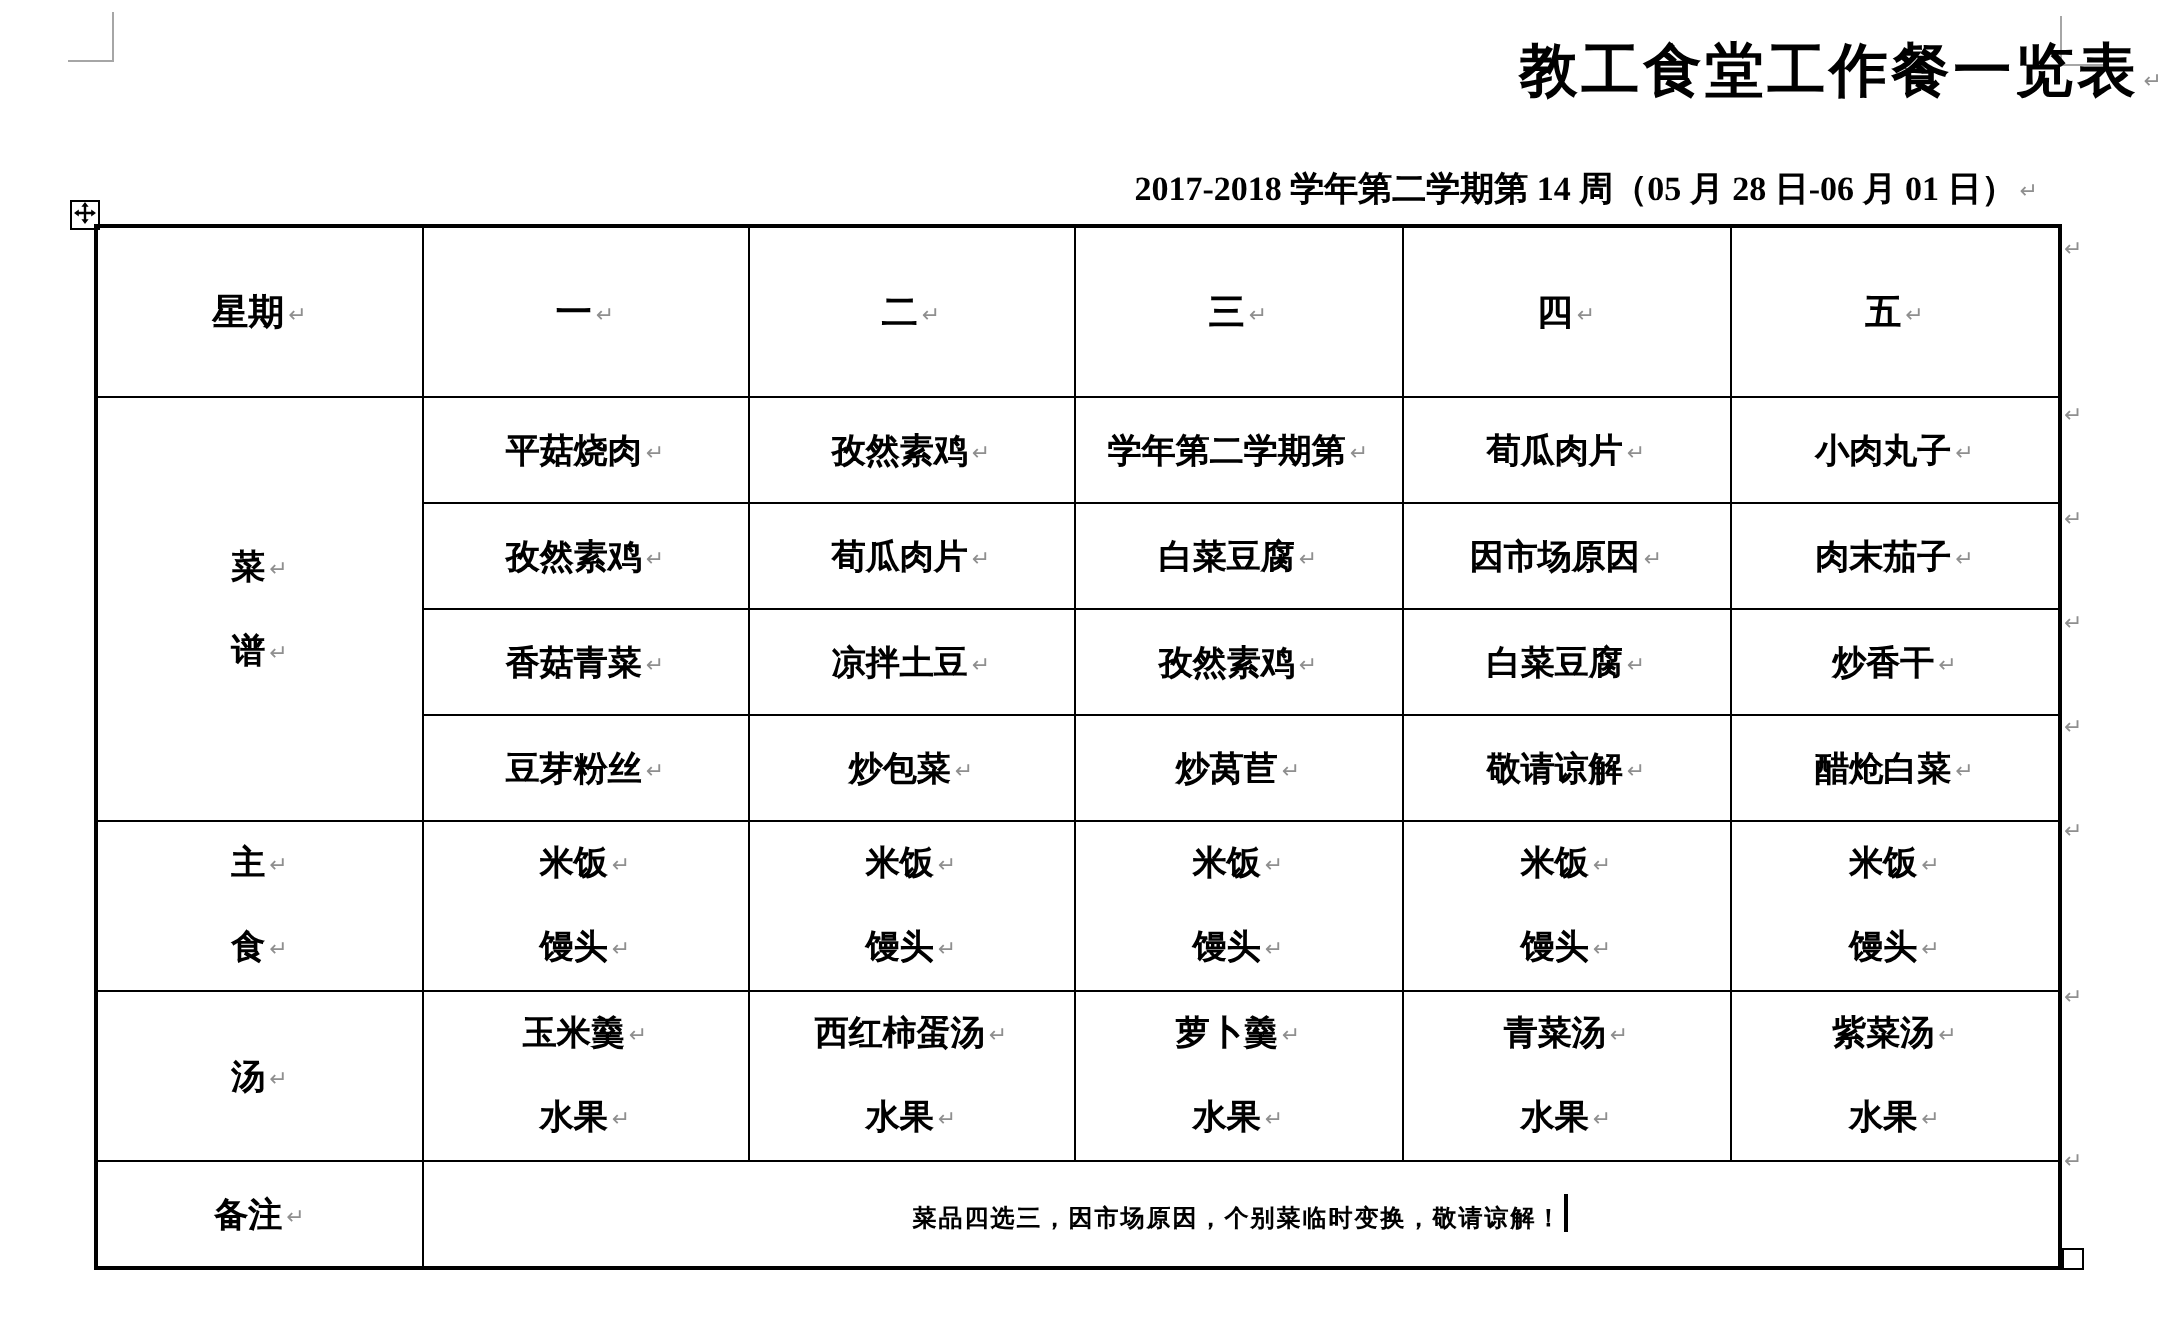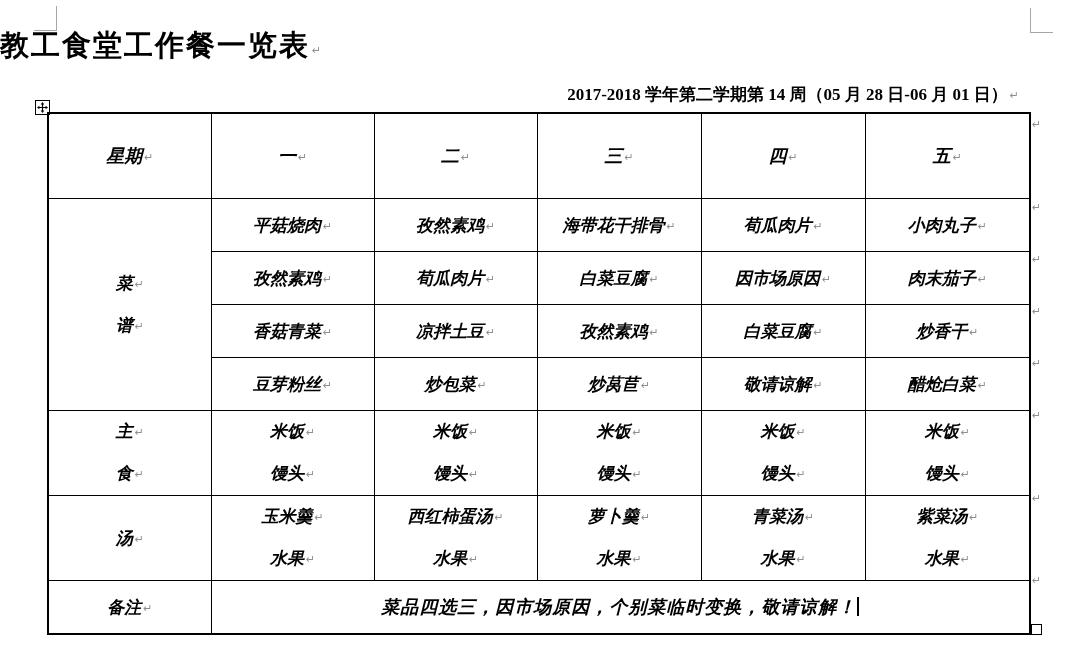--- a/index.html
+++ b/index.html
@@ -1,32 +1,32 @@
 <!DOCTYPE html>
 <html><head>
 <meta charset="utf-8">
 <style>
   html,body{margin:0;padding:0;}
   .page{position:relative;width:1083px;height:666px;background:#ffffff;color:#000;
         font-family:"Liberation Serif","DejaVu Serif",serif;overflow:hidden;}
-  .title{position:absolute;top:26px;left:0;width:100%;text-align:left;
+  .title{position:absolute;top:16px;left:0;width:100%;text-align:right;
          font-size:29px;font-weight:bold;letter-spacing:2px;}
   .subtitle{position:absolute;top:83px;right:64px;font-size:17px;font-weight:bold;}
   .pm{color:#8f8f8f;font-weight:normal;font-size:11px;
       font-family:"DejaVu Sans",sans-serif;margin-left:2px;vertical-align:1px;}
   table.sched{position:absolute;left:47px;top:112px;width:982px;
               border-collapse:collapse;table-layout:fixed;border:2px solid #000;}
   .sched td{border:1px solid #000;text-align:center;vertical-align:middle;
-            font-size:17px;font-weight:bold;padding:0;overflow:hidden;font-style:italic;}
+            font-size:17px;font-weight:bold;padding:0;overflow:hidden;}
   .r-head td{height:84px;font-size:18px;}
   .r-dish td{height:52px;}
   .r-two td{height:83px;}
   .r-note td{height:52px;}
   .ln{line-height:41px;}
-  .note-text{font-size:18px;letter-spacing:1px;}
+  .note-text{font-size:12px;letter-spacing:1px;}
   .caret{display:inline-block;width:2px;height:19px;background:#000;
          vertical-align:-3px;margin-left:1px;}
   .crop{position:absolute;}
   .crop-tl{left:34px;top:6px;width:22px;height:24px;
            border-right:1px solid #a6a6a6;border-bottom:1px solid #a6a6a6;}
   .crop-tr{left:1030px;top:8px;width:22px;height:24px;
            border-left:1px solid #a6a6a6;border-bottom:1px solid #a6a6a6;}
   .move-handle{position:absolute;left:35px;top:100px;width:15px;height:15px;
                border:1px solid #000;background:#fff;display:flex;
                align-items:center;justify-content:center;box-sizing:border-box;}
@@ -85,21 +85,21 @@
       <td><span>五</span><span class="pm">↵</span></td>
     </tr>
 
     <tr class="r-dish">
       <td rowspan="4">
         <div class="ln"><span>菜</span><span class="pm">↵</span></div>
         <div class="ln"><span>谱</span><span class="pm">↵</span></div>
       </td>
       <td><span>平菇烧肉</span><span class="pm">↵</span></td>
       <td><span>孜然素鸡</span><span class="pm">↵</span></td>
-      <td><span>海带花干排骨</span><span class="pm">↵</span></td>
+      <td><span>学年第二学期第</span><span class="pm">↵</span></td>
       <td><span>荀瓜肉片</span><span class="pm">↵</span></td>
       <td><span>小肉丸子</span><span class="pm">↵</span></td>
     </tr>
     <tr class="r-dish">
       <td><span>孜然素鸡</span><span class="pm">↵</span></td>
       <td><span>荀瓜肉片</span><span class="pm">↵</span></td>
       <td><span>白菜豆腐</span><span class="pm">↵</span></td>
       <td><span>因市场原因</span><span class="pm">↵</span></td>
       <td><span>肉末茄子</span><span class="pm">↵</span></td>
     </tr>

